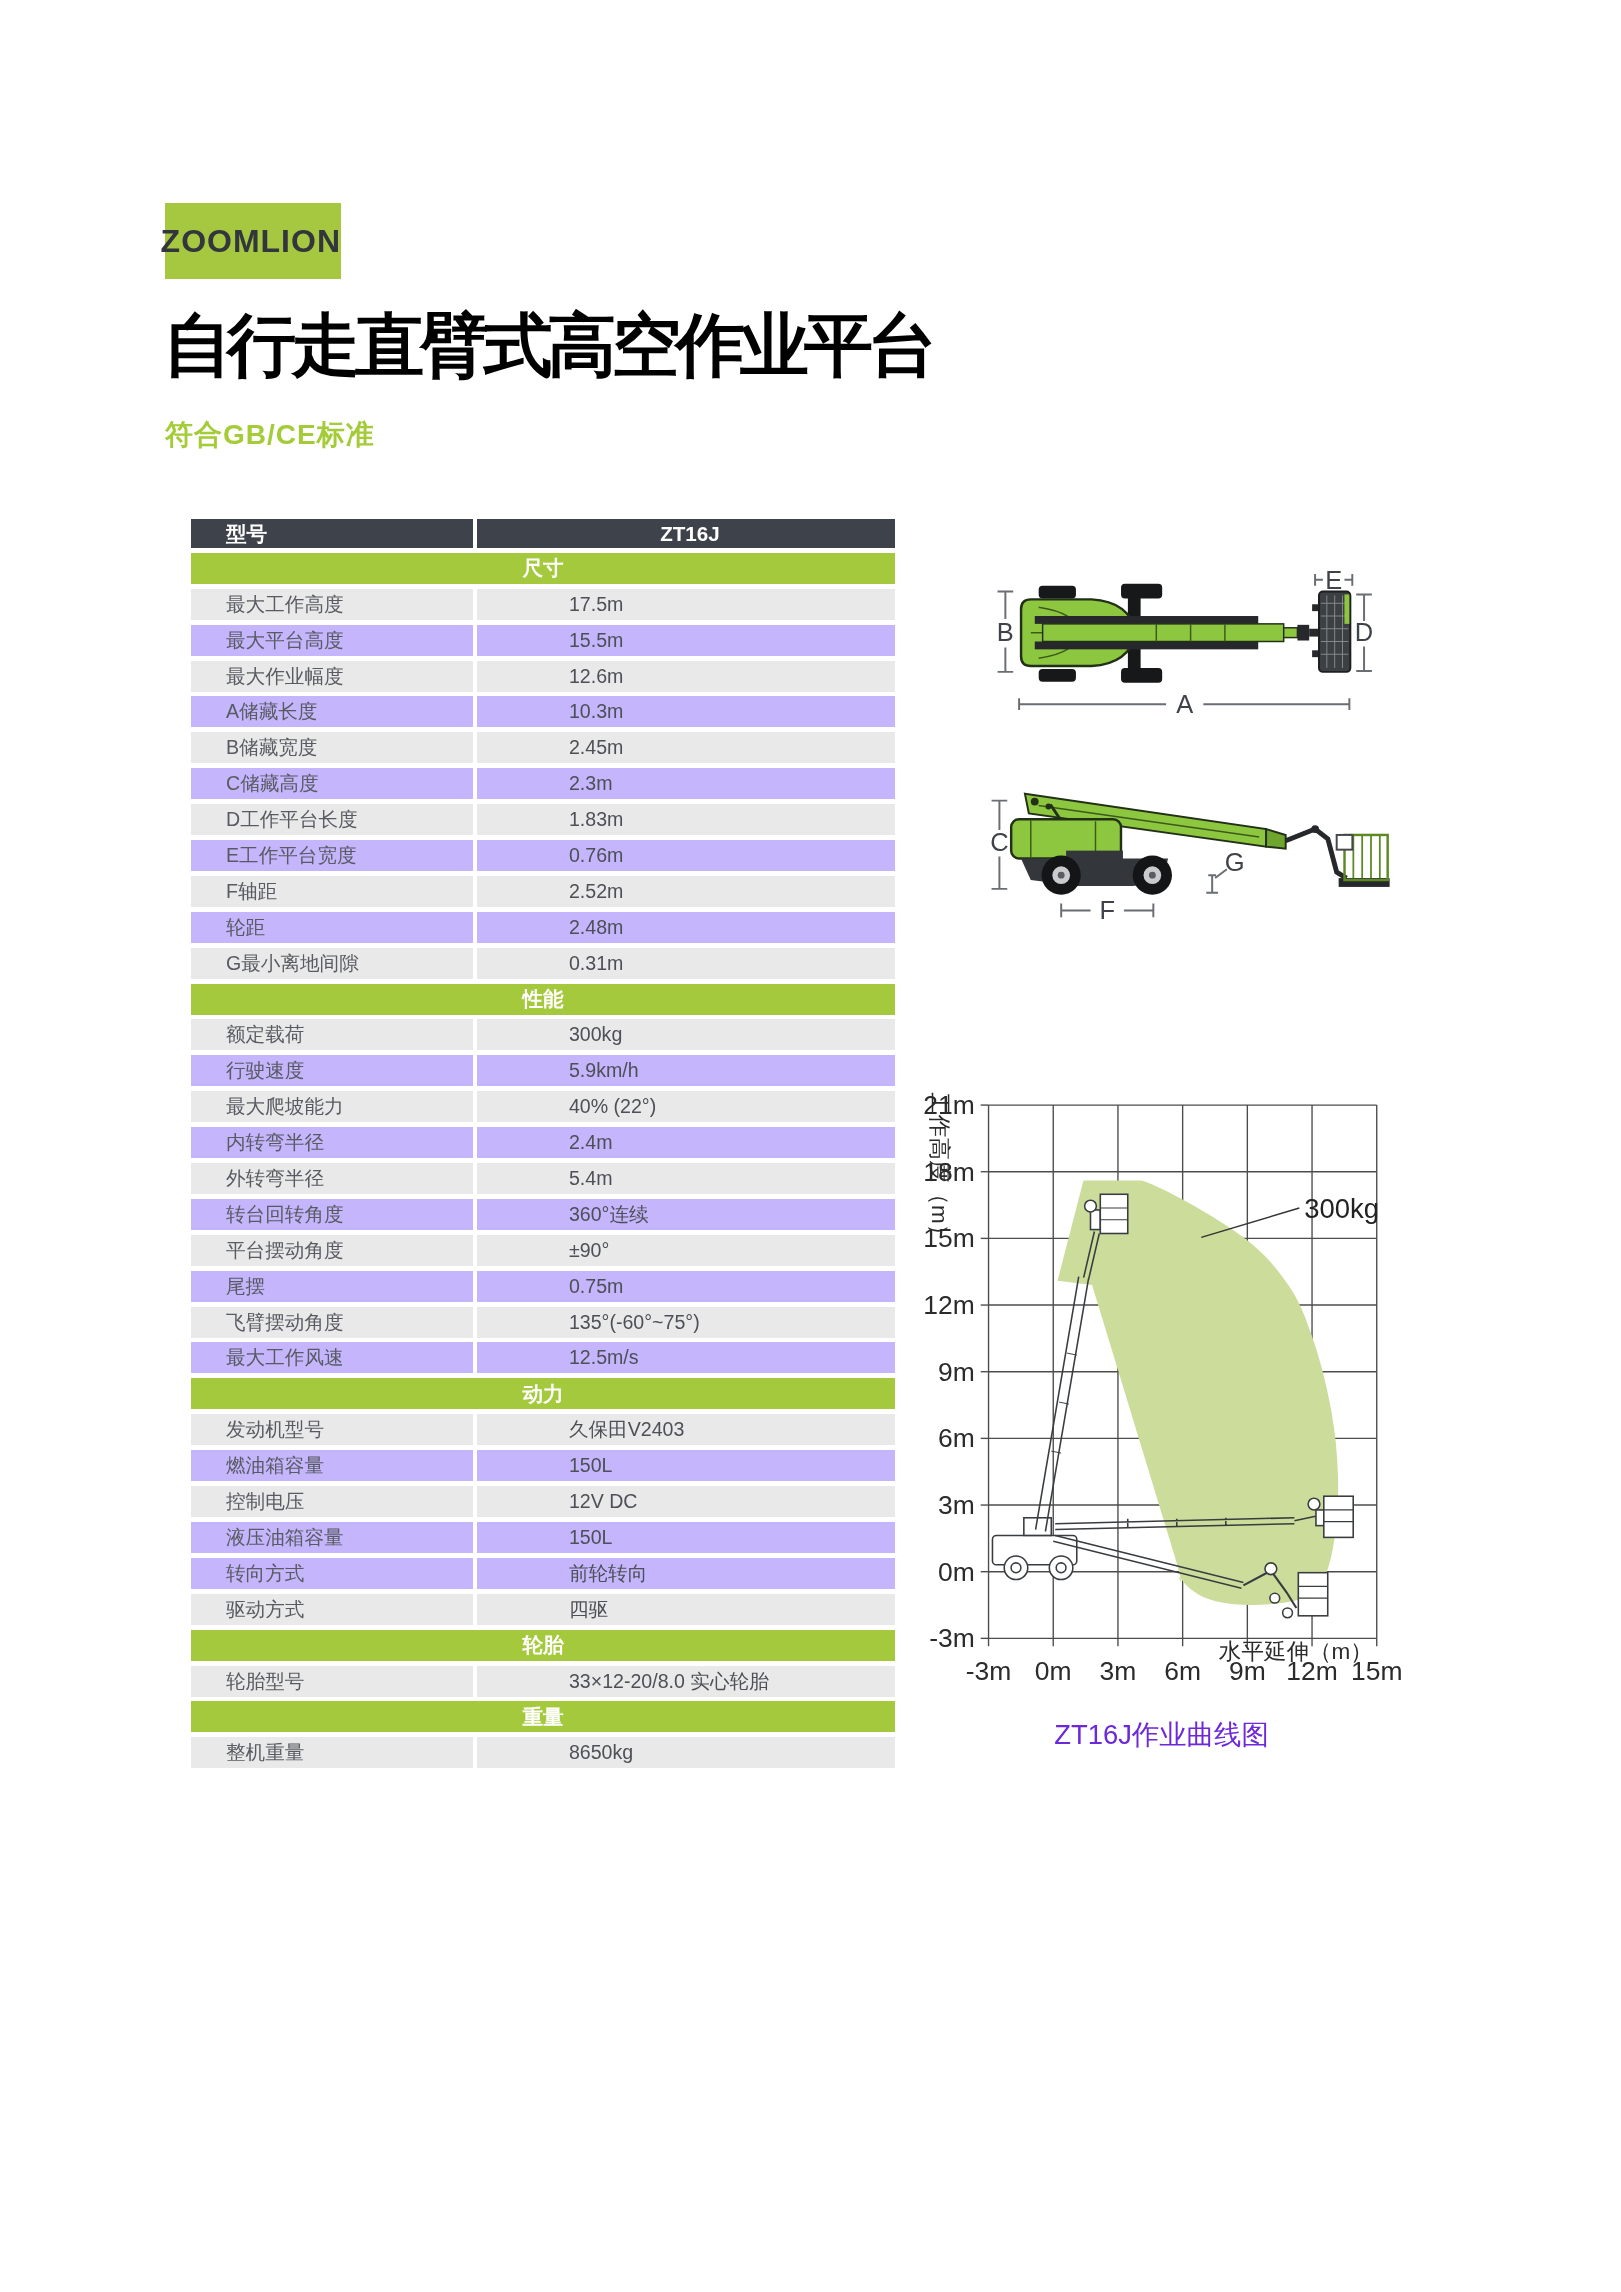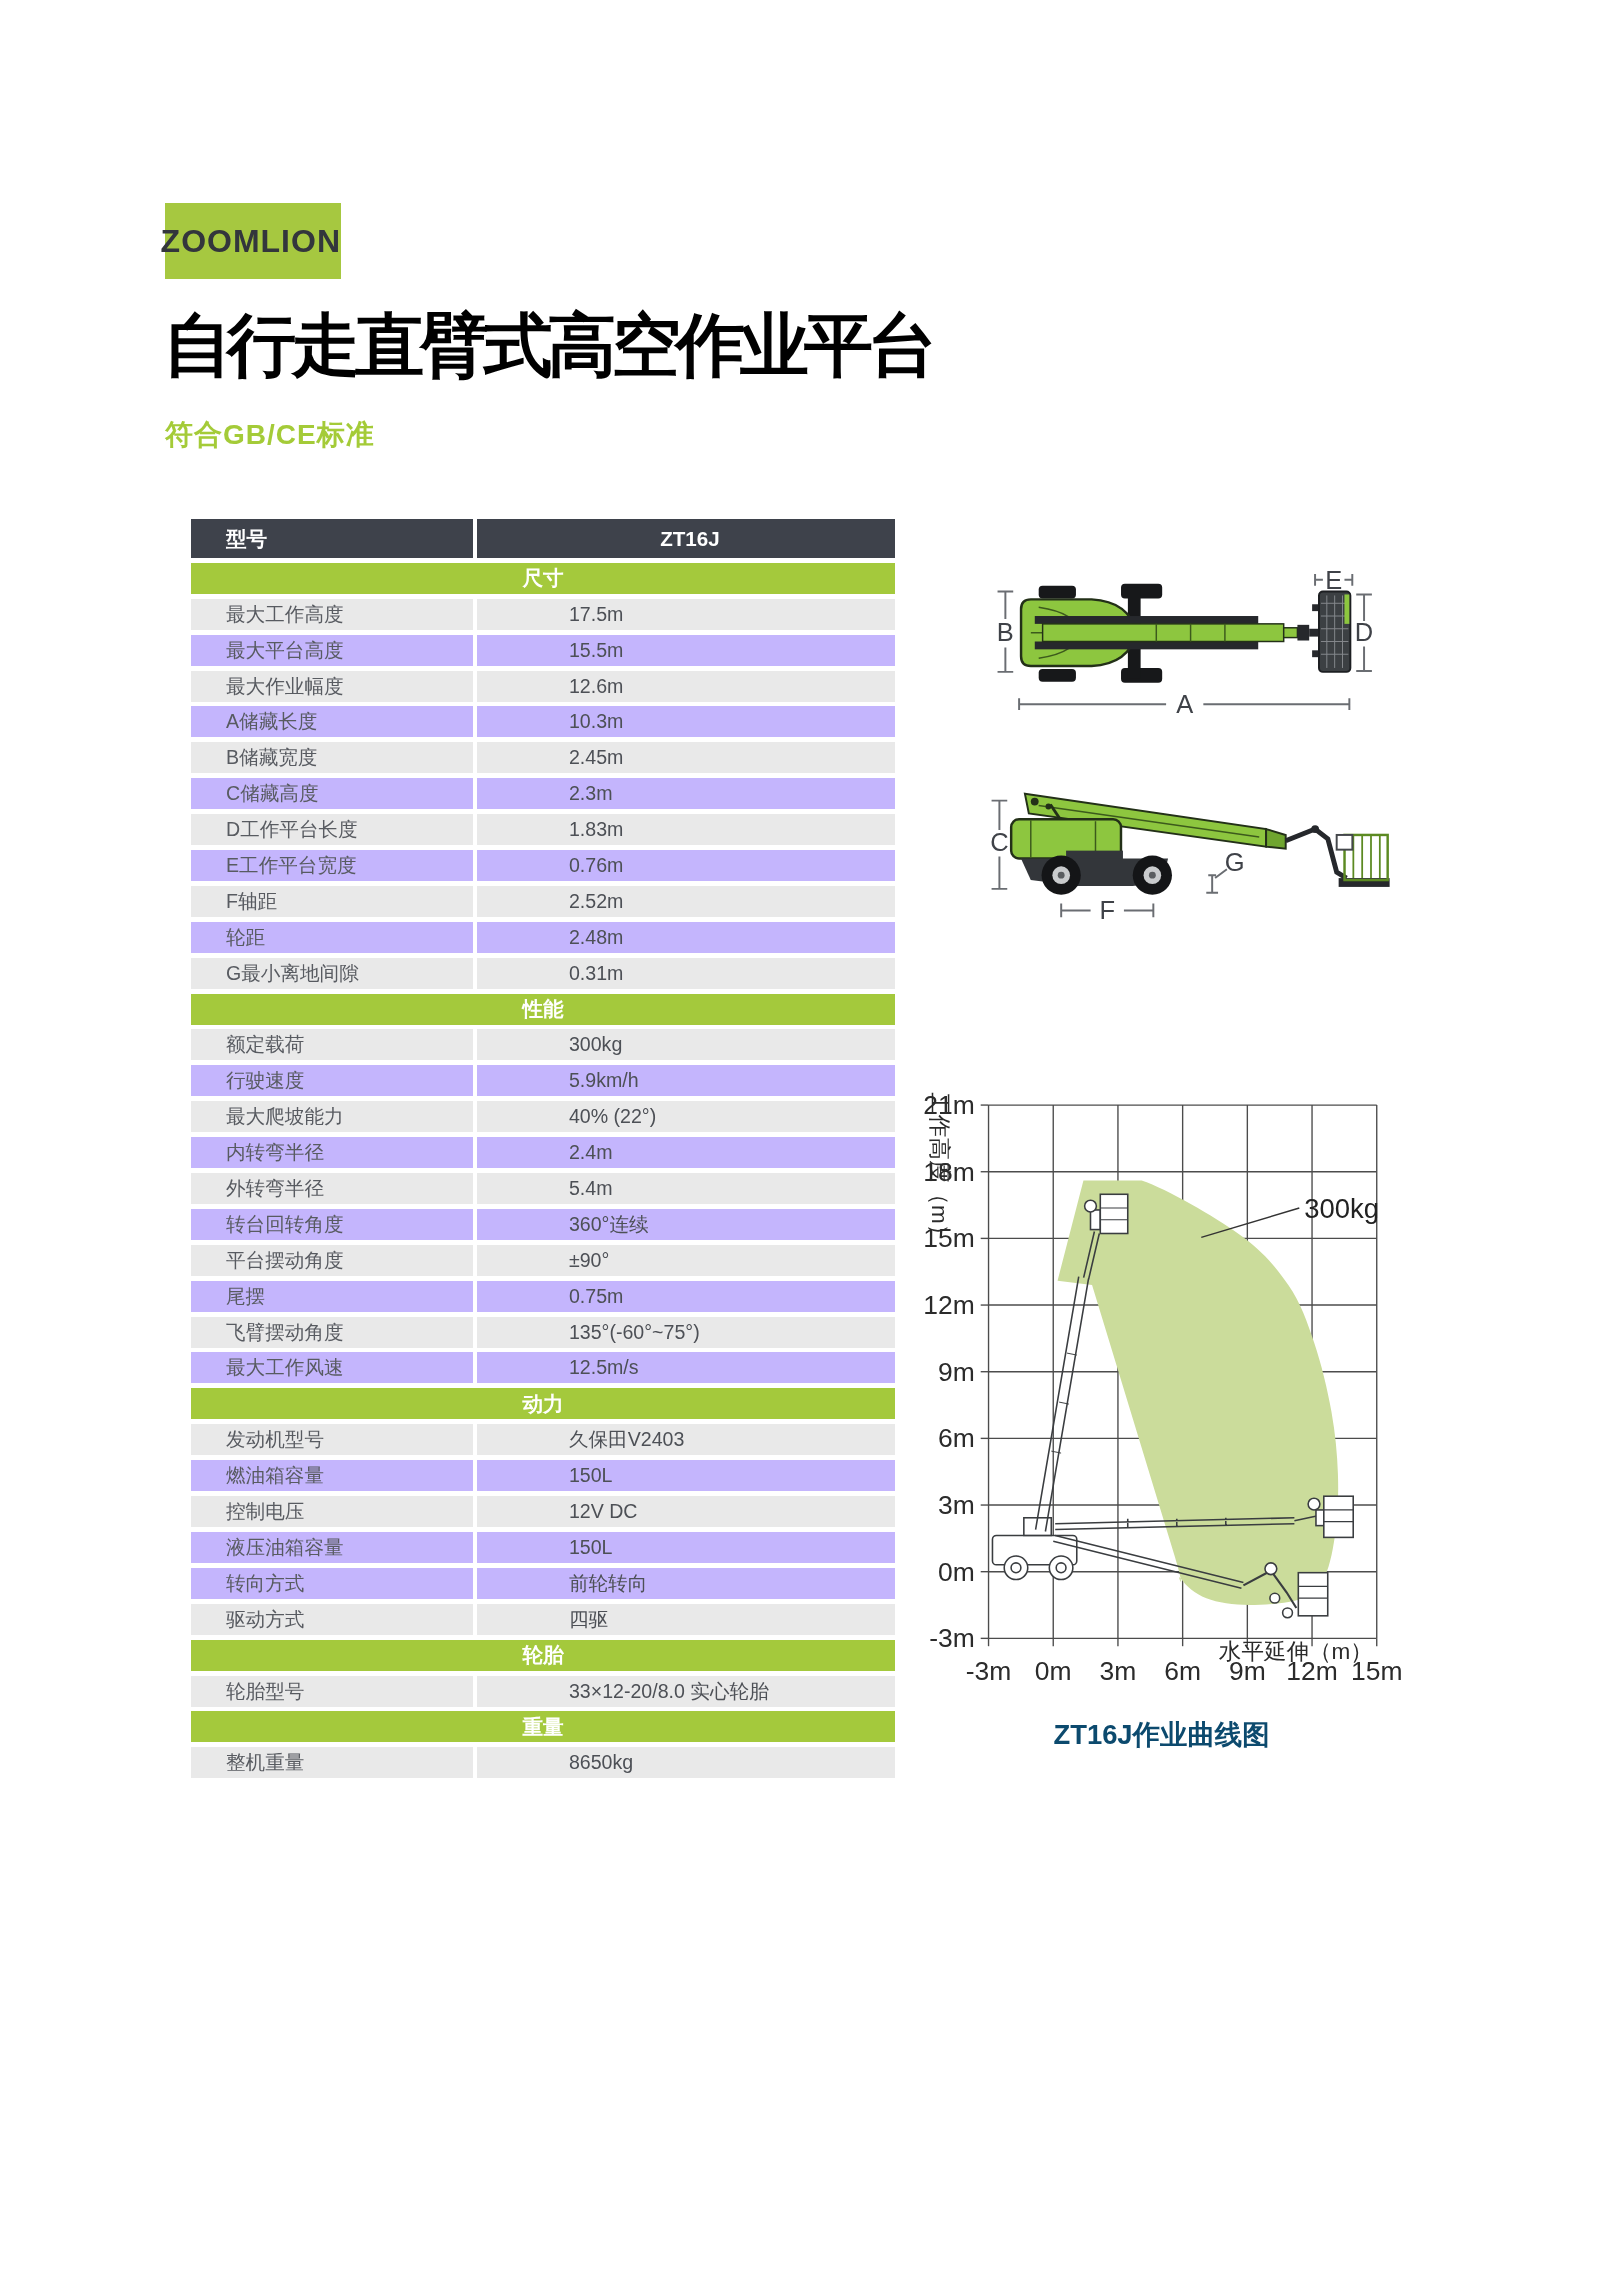--- a/index.html
+++ b/index.html
@@ -7,33 +7,33 @@
   .abs{position:absolute;}
   
   #logo{left:165px;top:203px;width:176px;height:76px;background:#a6c840;display:flex;align-items:center;justify-content:flex-end;}
   #logo span{font-size:32px;font-weight:900;letter-spacing:1px;color:#33363c;}
   
   #page-title{left:163px;top:306px;font-size:69px;font-weight:900;letter-spacing:-4.9px;color:#000000;white-space:nowrap;line-height:1.15;}
   #page-subtitle{left:165px;top:416px;font-size:28px;font-weight:700;color:#a4cb38;letter-spacing:1px;}
   
   #spec-table{left:191px;top:519px;width:704px;}
   .trow{display:flex;gap:3.9px;margin-bottom:4.9px;}
-  .thead .cell{background:#3e424b;color:#ffffff;font-weight:700;font-size:20.6px;height:39px;}
+  .thead .cell{background:#3e424b;color:#ffffff;font-weight:700;font-size:20.6px;height:29px;}
   .cell{display:flex;align-items:center;box-sizing:border-box;}
   .cell.label{width:282px;padding-left:35px;}
   .cell.value{flex:1;padding-left:92px;}
   .thead .cell.value{justify-content:center;padding-left:8px;}
   .sec-header{height:31px;background:#a4c93c;color:#ffffff;font-weight:700;font-size:20.6px;display:flex;align-items:center;justify-content:center;margin-bottom:4.9px;}
   .drow .cell{height:31px;font-size:19.6px;}
   .drow .cell.label{color:#585b61;}
   .drow .cell.value{color:#4d5056;}
   .drow.even .cell{background:#e9e9e9;}
   .drow.odd .cell{background:#c4b5fd;}
   
-  #chart-caption{left:990px;top:1717px;width:343px;text-align:center;font-size:27.4px;font-weight:700;color:#0c4a6e;}
+  #chart-caption{left:990px;top:1717px;width:343px;text-align:center;font-size:27.4px;font-weight:400;color:#6d28d9;}
   svg text{font-family:"Liberation Sans","DejaVu Sans",sans-serif;}
   .dimlbl{font-size:26px;fill:#3f4248;}
   .ticklbl{font-size:27px;font-weight:500;fill:#2b2b2b;}
   .axlbl{font-size:23px;fill:#2b2b2b;}
 </style>
 </head>
 <body>
 
 <div class="abs" id="logo">
   <span>ZOOMLION</span>

